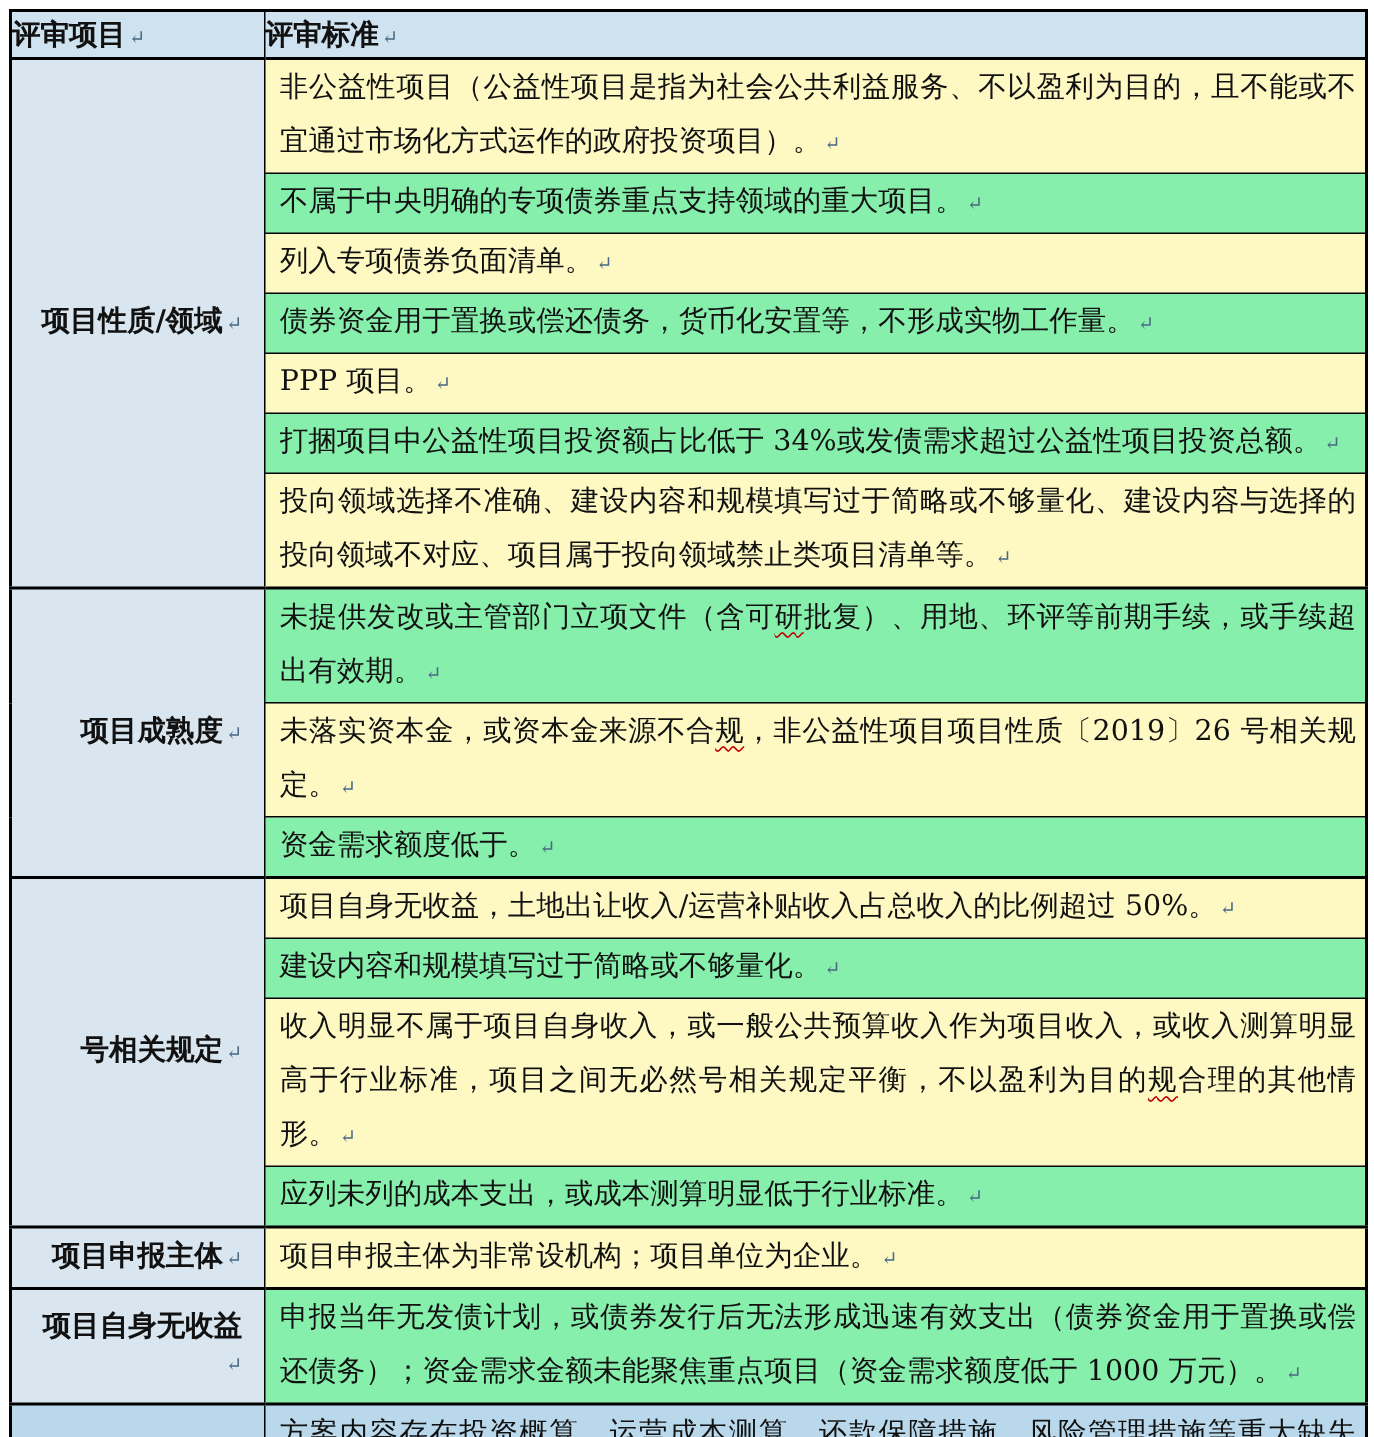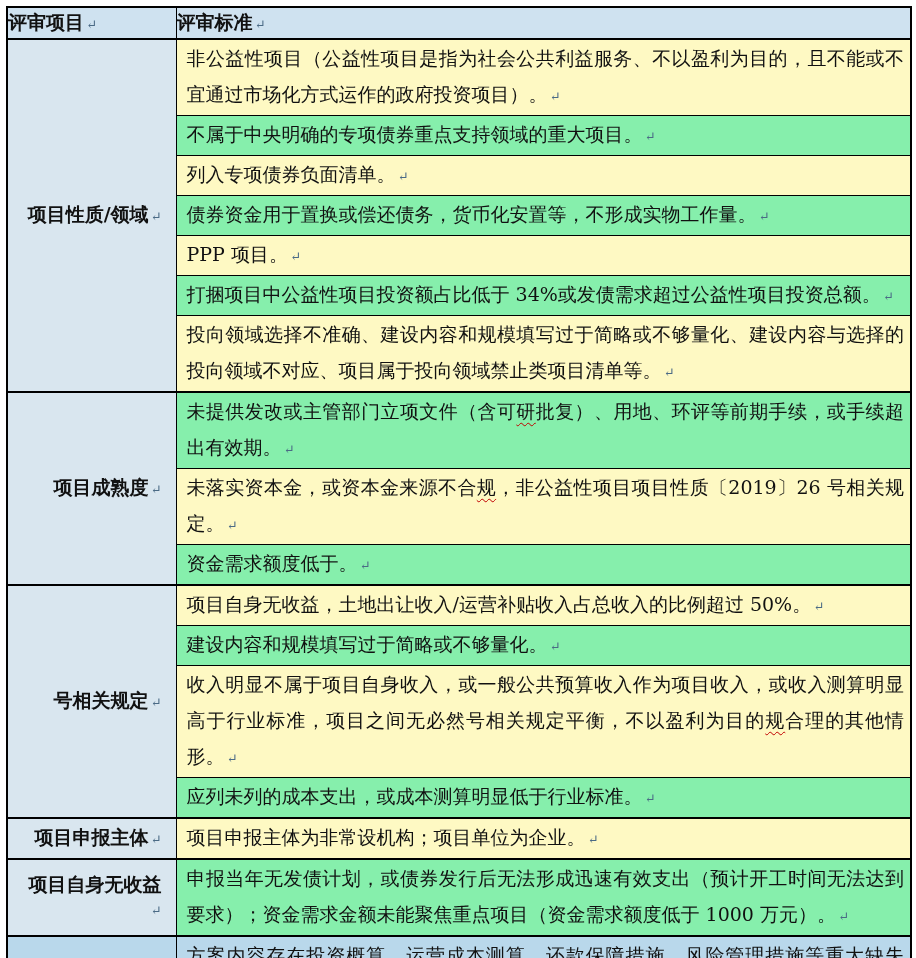--- a/index.html
+++ b/index.html
@@ -135,21 +135,21 @@
         </tr>
         <tr>
           <td class="std"><span>应列未列的成本支出，或成本测算明显低于行业标准。</span><span class="rm">↵</span></td>
         </tr>
         <tr class="section-start">
           <td rowspan="1" class="label"><span>项目申报主体</span><span class="rm">↵</span></td>
           <td class="std tint"><span>项目申报主体为非常设机构；项目单位为企业。</span><span class="rm">↵</span></td>
         </tr>
         <tr class="section-start">
           <td rowspan="1" class="label"><span>项目自身无收益</span><span class="rm">↵</span></td>
-          <td class="std"><span>申报当年无发债计划，或债券发行后无法形成迅速有效支出（预计开工时间无法达到要求）；资金需求金额未能聚焦重点项目（资金需求额度低于 1000 万元）。</span><span class="rm">↵</span></td>
+          <td class="std"><span>申报当年无发债计划，或债券发行后无法形成迅速有效支出（债券资金用于置换或偿还债务）；资金需求金额未能聚焦重点项目（资金需求额度低于 1000 万元）。</span><span class="rm">↵</span></td>
         </tr>
         <tr class="section-start">
           <td rowspan="1" class="label hl"></td>
           <td class="std hl"><span>方案内容存在投资概算、运营成本测算、还款保障措施、风险管理措施等重大缺失的。</span></td>
         </tr>
       </tbody>
   </table>
 </div>
 
 </body></html>

